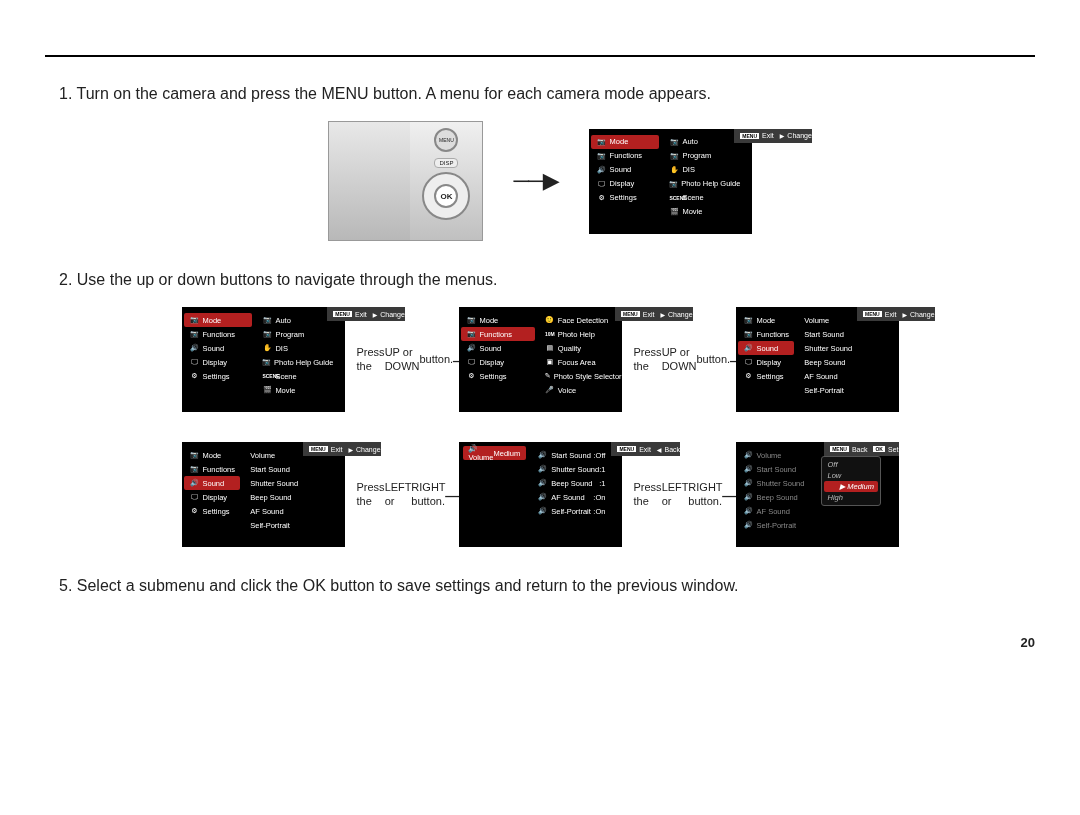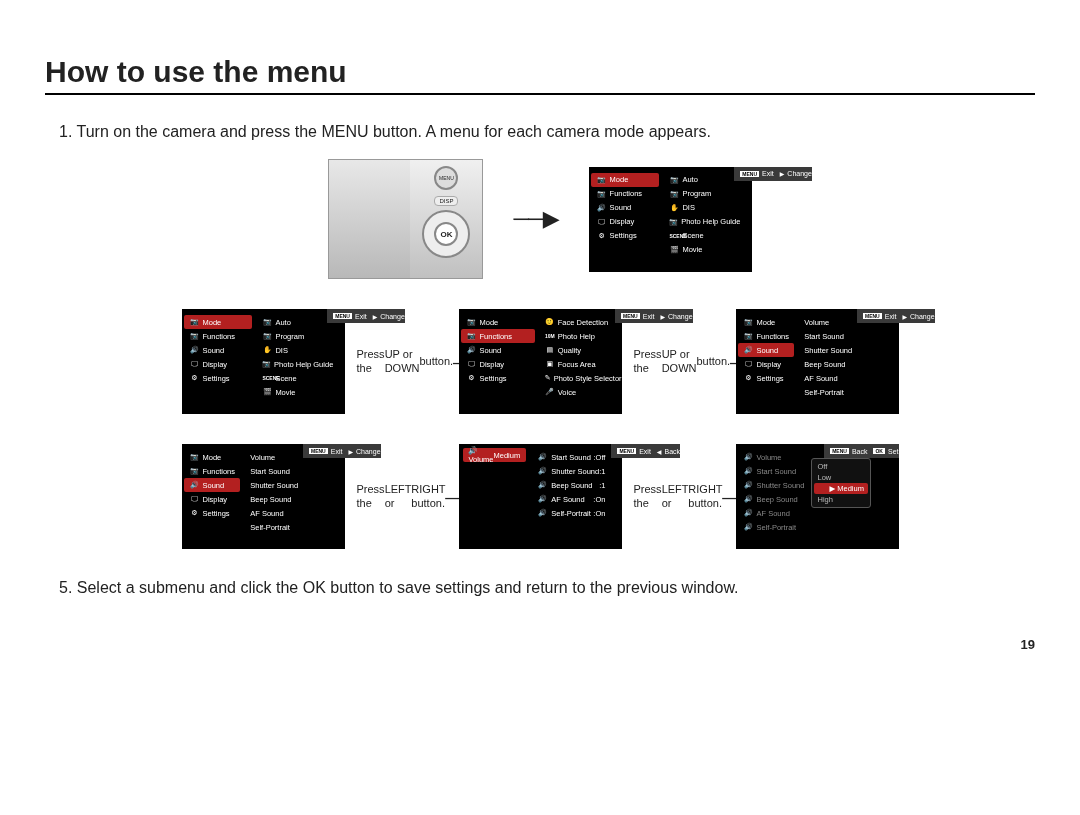--- a/index.html
+++ b/index.html
@@ -148,26 +148,27 @@
     background:#b32020;
     margin:4px 4px 0 4px;
     border-radius:2px;
     padding:0 6px;
     justify-content:space-between;
   }
 
   
   .lcd .overlay {
     position:absolute;
-    right:28px; top:14px;
+    right:18px; top:14px;
     width:60px;
     background:#111;
     border:1px solid #555;
     border-radius:3px;
     padding:2px 0;
+    font-style:italic;
   }
   .lcd .overlay .opt {
     padding:1px 6px;
     color:#bbb;
   }
   .lcd .overlay .opt.sel {
     background:#b32020;
     color:#fff;
     border-radius:2px;
     margin:0 2px;
@@ -199,21 +200,20 @@
     font-weight:bold;
     font-size:13px;
     margin-top:40px;
   }
 </style>
 </head>
 <body>
 
 <div class="page">
 
-  <h1 class="title">How to use the menu</h1>
   <hr class="rule">
 
   <p class="step">1. Turn on the camera and press the MENU button. A menu for each camera mode appears.</p>
 
   <div class="row1">
 
     <div class="camera">
       <div class="body-left"></div>
       <div class="body-right">
         <div class="menu-btn">MENU</div>
@@ -282,20 +282,21 @@
             <span>Exit</span>
           </div>
         <div class="f">
             <span class="tri">▶</span>
             <span>Change</span>
           </div>
       </div>
     </div>
   </div>
 
+  <p class="step">2. Use the up or down buttons to navigate through the menus.</p>
 
   <div class="row-flow">
 
     <div class="lcd">
       <div class="cols">
         <div class="col">
           <div class="itm sel">
               <span class="ic">📷</span>
               <span>Mode</span>
             </div>
@@ -657,14 +658,14 @@
         <div class="f">
             <span class="tag">OK</span>
             <span>Set</span>
           </div>
       </div>
     </div>
   </div>
 
   <p class="step">5. Select a submenu and click the OK button to save settings and return to the previous window.</p>
 
-  <div class="page-num">19</div>
+  <div class="page-num">20</div>
 </div>
 
 </body></html>

